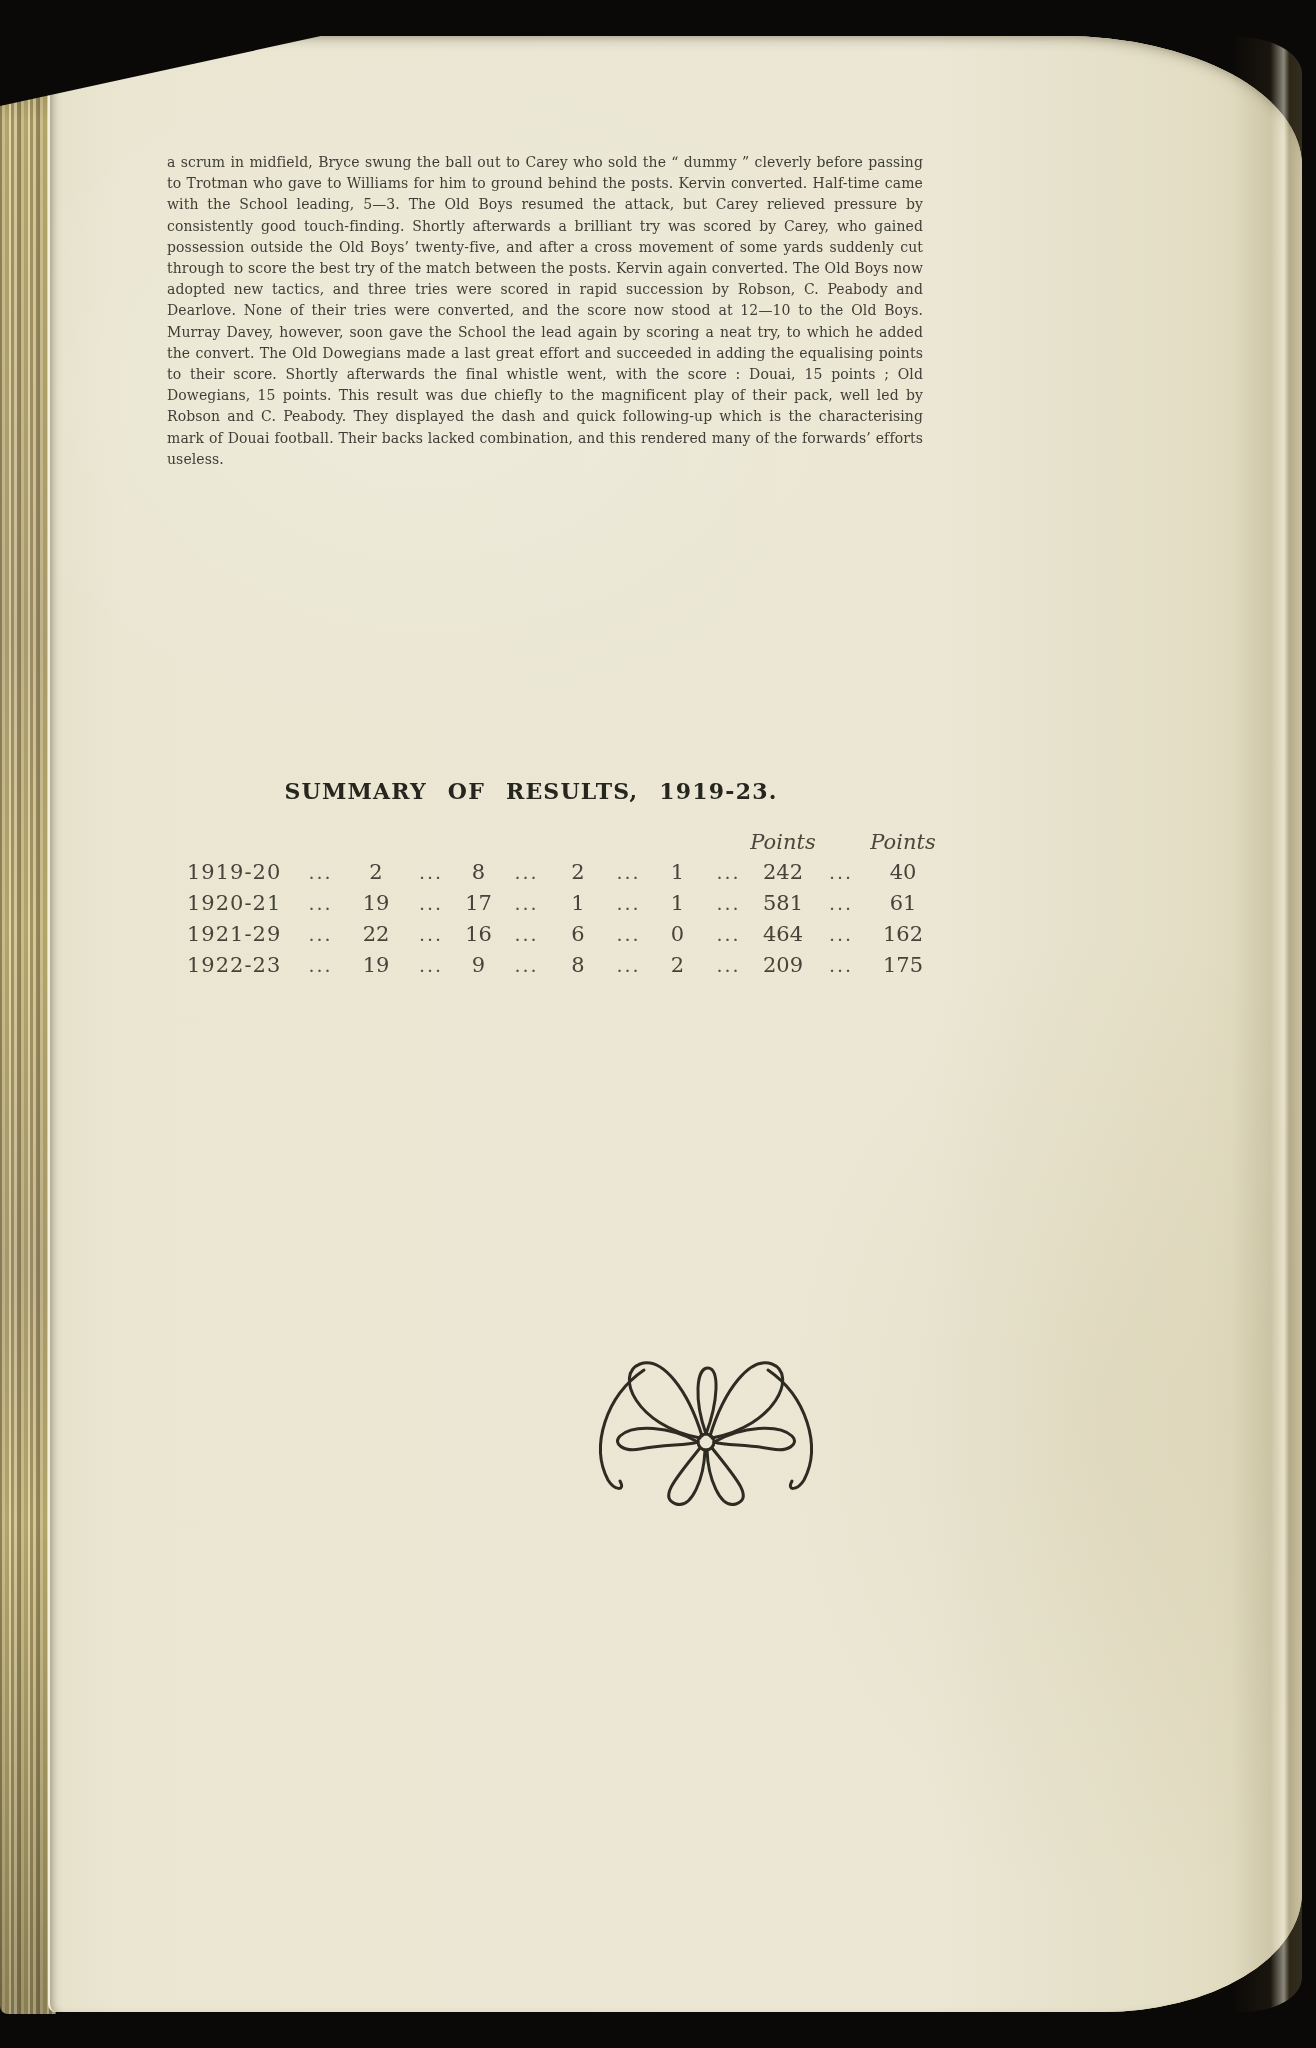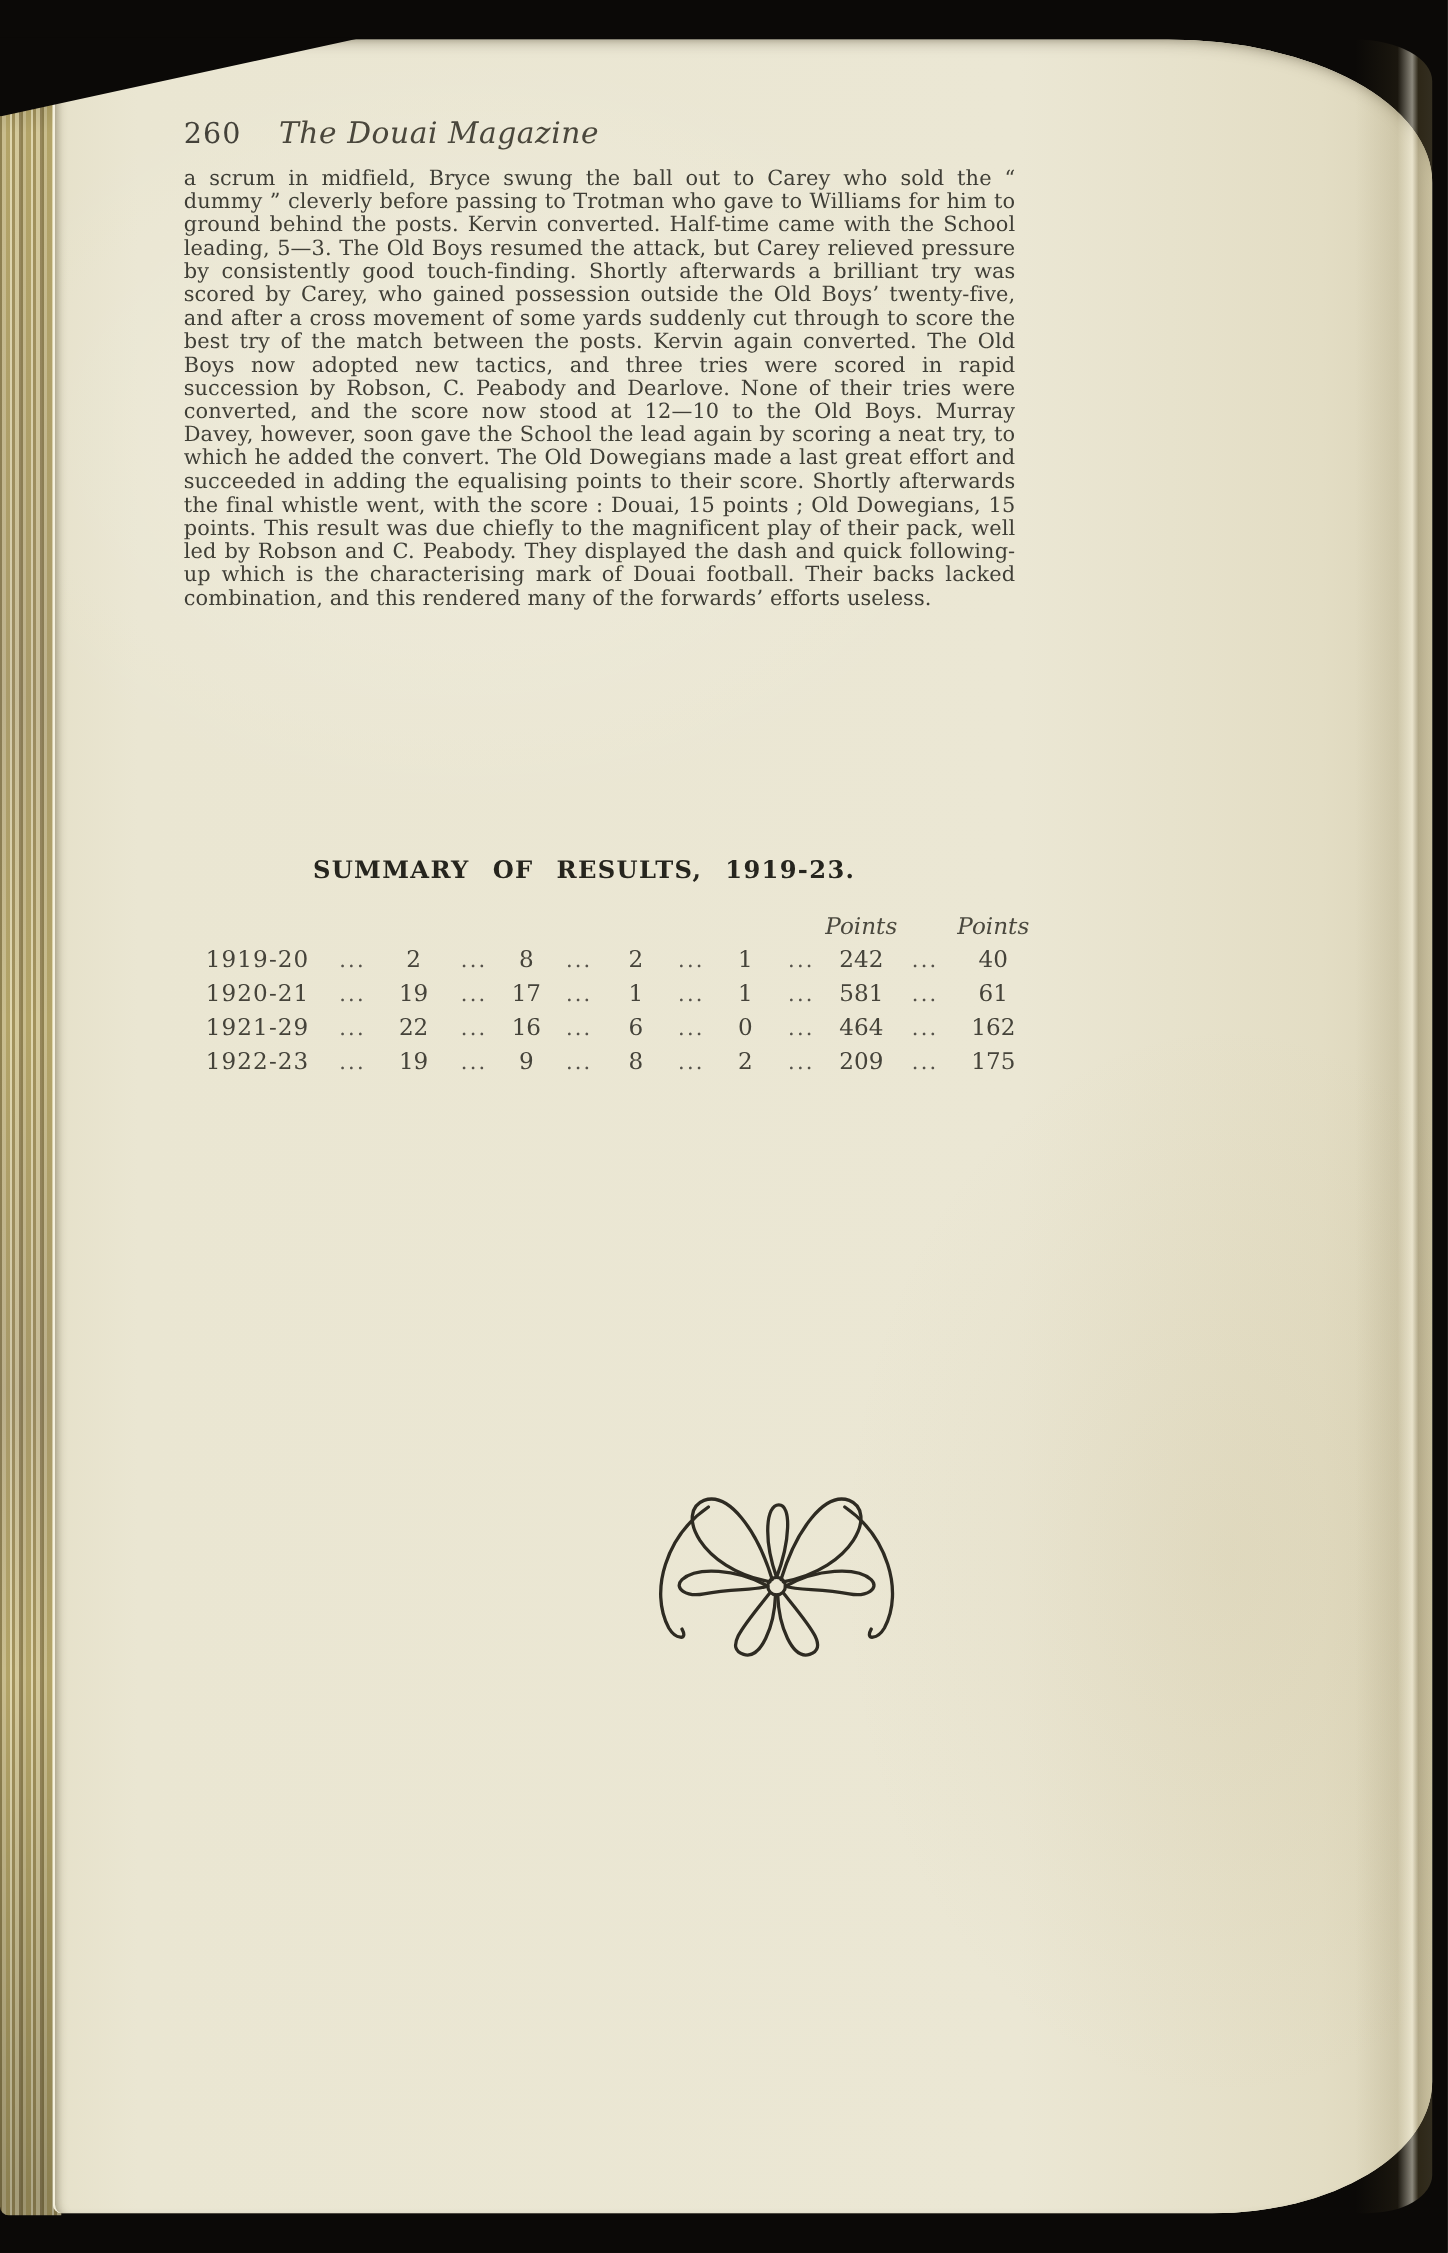--- a/index.html
+++ b/index.html
@@ -36,21 +36,21 @@
   
   .gutter{position:absolute;right:0;top:0;width:70px;height:100%;
     background:linear-gradient(90deg, rgba(0,0,0,0) 0, rgba(120,105,60,.14) 55%, rgba(245,240,220,.55) 74%, rgba(110,95,55,.35) 82%, rgba(170,155,105,.25) 100%);
     border-top-right-radius:240px 130px;border-bottom-right-radius:200px 120px;}
 
   .runhead{position:absolute;left:117px;top:70px;width:770px;display:flex;align-items:baseline;color:#44423a;}
   .pagenum{font-size:26px;letter-spacing:1px;}
   .journal{font-style:italic;font-size:27px;margin-left:34px;letter-spacing:.5px;color:#4a473c;}
 
   .bodytext{position:absolute;left:117px;top:116px;width:756px;margin:0;
-    font-size:19px;line-height:21.2px;color:#3f3e36;text-align:justify;letter-spacing:.1px;}
+    font-size:14px;line-height:21.2px;color:#3f3e36;text-align:justify;letter-spacing:.1px;}
 
   .heading{position:absolute;left:103px;top:742px;width:756px;margin:0;text-align:center;
     font-size:22px;font-weight:bold;color:#26251e;letter-spacing:1.2px;word-spacing:12px;}
 
   .tbl{position:absolute;left:137px;top:794px;color:#45433a;font-size:21px;}
   .trow{display:flex;align-items:baseline;height:31px;justify-content:center;}
   .thead{height:25px;font-style:italic;color:#4a483e;}
   .c{display:inline-flex;justify-content:center;white-space:nowrap;}
   .cs{justify-content:flex-start;letter-spacing:1px;}
   .cd{color:#55524a;letter-spacing:2px;font-size:19px;}
@@ -66,24 +66,20 @@
 </head>
 <body>
 
 <div class="scene">
 
   <div class="fore-edge"></div>
 
   <div class="page">
     <div class="gutter"></div>
 
-    <div class="runhead">
-      <span class="pagenum">260</span>
-      <span class="journal">The Douai Magazine</span>
-    </div>
 
     <p class="bodytext">a scrum in midfield, Bryce swung the ball out to Carey who sold the “ dummy ” cleverly before passing to Trotman who gave to Williams for him to ground behind the posts. Kervin converted. Half-time came with the School leading, 5—3. The Old Boys resumed the attack, but Carey relieved pressure by consistently good touch-finding. Shortly afterwards a brilliant try was scored by Carey, who gained possession outside the Old Boys’ twenty-five, and after a cross movement of some yards suddenly cut through to score the best try of the match between the posts. Kervin again converted. The Old Boys now adopted new tactics, and three tries were scored in rapid succession by Robson, C. Peabody and Dearlove. None of their tries were converted, and the score now stood at 12—10 to the Old Boys. Murray Davey, however, soon gave the School the lead again by scoring a neat try, to which he added the convert. The Old Dowegians made a last great effort and succeeded in adding the equalising points to their score. Shortly afterwards the final whistle went, with the score : Douai, 15 points ; Old Dowegians, 15 points. This result was due chiefly to the magnificent play of their pack, well led by Robson and C. Peabody. They displayed the dash and quick following-up which is the characterising mark of Douai football. Their backs lacked combination, and this rendered many of the forwards’ efforts useless.</p>
 
     <h2 class="heading">SUMMARY OF RESULTS, 1919-23.</h2>
 
     <div class="tbl">
 
       <div class="trow thead">
         <span class="c w-sp1"></span>
         <span class="c w-pfor">Points</span>

